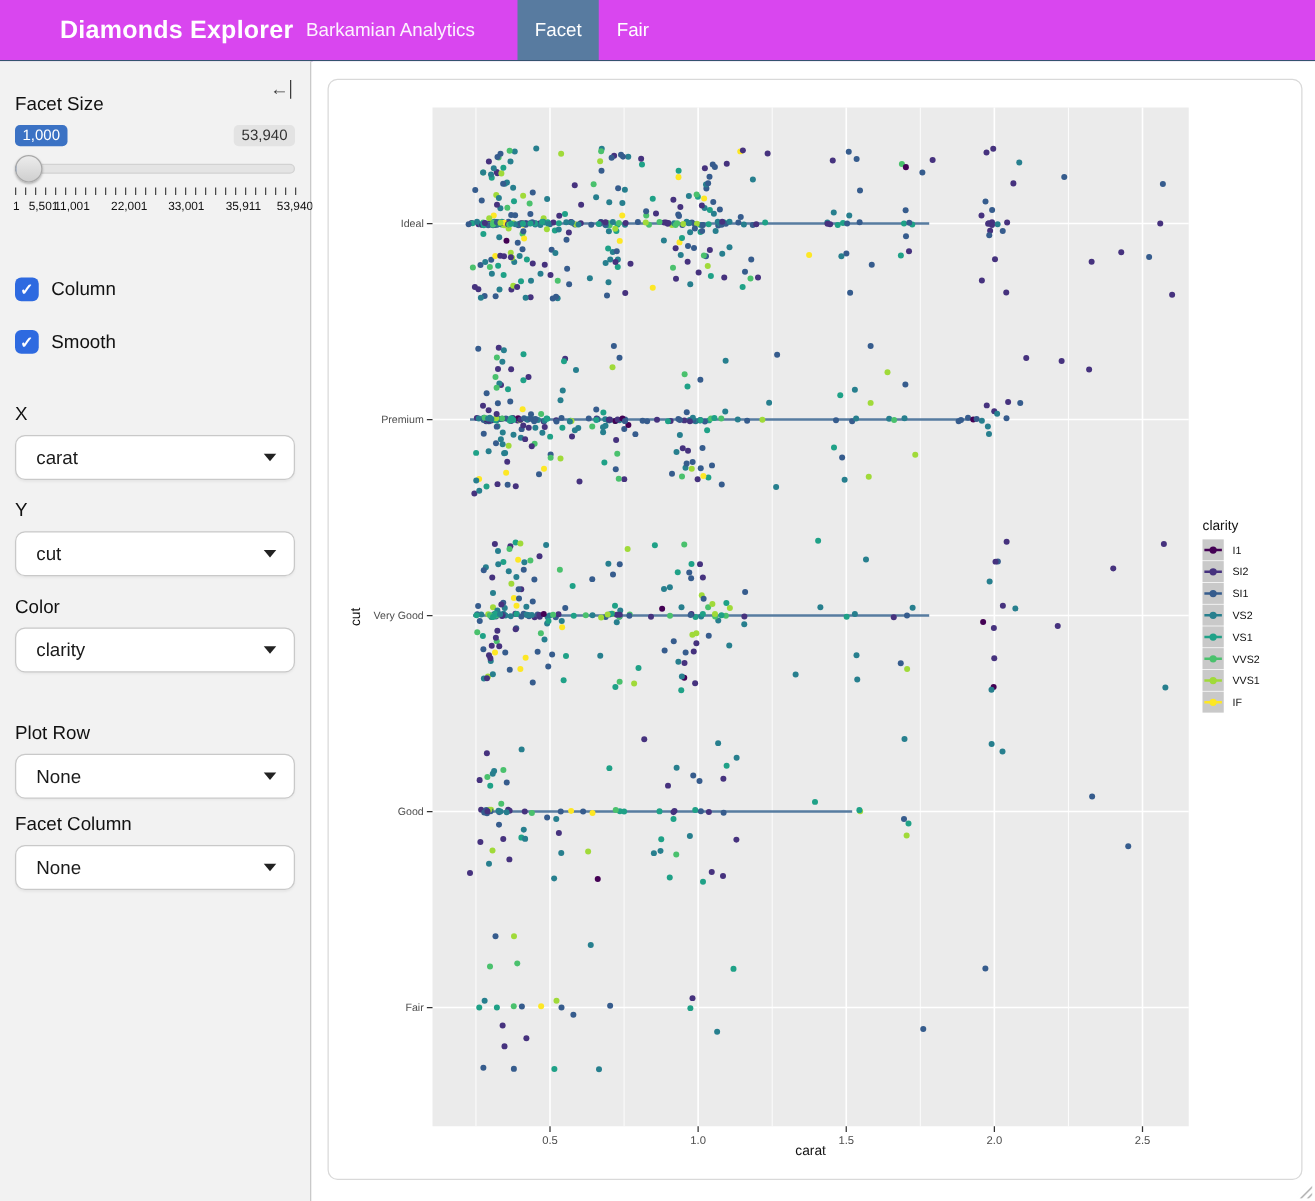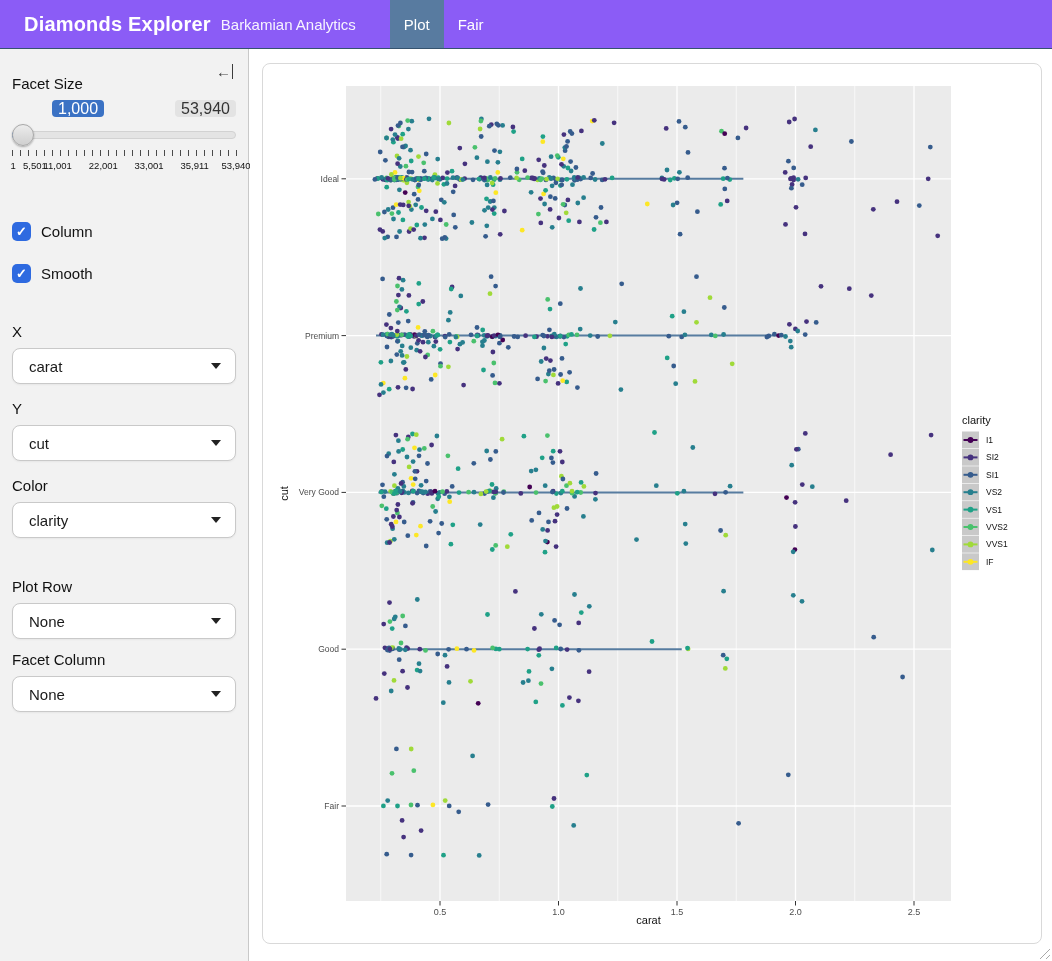--- a/index.html
+++ b/index.html
@@ -21,21 +21,21 @@
 
   
   .sidebar { position:fixed; top:49px; left:0; bottom:0; width:249px;
              background:#f2f2f2; border-right:1px solid #c9c9c9;
              padding:14px 12px 0; font-size:15px; color:#111; }
   .collapse-btn { position:absolute; top:14px; right:15px; color:#3c3c3c;
                   font-size:15px; display:flex; align-items:center; cursor:pointer; }
   .collapse-btn .bar { width:0; height:15px; border-right:1.6px solid #3c3c3c; margin-left:1px; }
   .control-label { margin-top:12px; }
   .chips { display:flex; justify-content:space-between; margin-top:8px; }
-  .chip { font-size:16px; padding:1px 6px; border-radius:4px; line-height:15px;margin-left:40px; }
+  .chip { font-size:12px; padding:1px 6px; border-radius:4px; line-height:15px; }
   .chip.value { background:var(--chip-blue); color:#fff; }
   .chip.max { background:#e3e3e3; color:#333; }
   .slider { position:relative; margin-top:7px; height:22px; }
   .track { position:absolute; top:7px; left:0; right:0; height:8px; border-radius:5px;
            background:#e4e4e4; border:1px solid #d2d2d2; }
   .fill  { position:absolute; top:7px; left:0; height:8px; border-radius:5px 0 0 5px;
            background:var(--chip-blue); }
   .handle { position:absolute; top:0; width:22px; height:22px; border-radius:50%;
             background:linear-gradient(#ececec,#cfcfcf); border:1px solid #a8a8a8;
             box-shadow:0 1px 2px rgba(0,0,0,.3); cursor:grab; }
@@ -61,27 +61,27 @@
   .card { position:absolute; left:12px; top:14px; width:780px; height:881px;
           background:#fff; border:1px solid #d9d9d9; border-radius:8px; overflow:hidden; }
   .card svg { display:block; font-family:"Liberation Sans", sans-serif; }
   .resize-grip { position:fixed; right:2px; bottom:2px; width:13px; height:13px;
                  background:repeating-linear-gradient(135deg, transparent 0 3px, #a9a9a9 3px 4px);
                  clip-path:polygon(100% 0, 100% 100%, 0 100%); cursor:nwse-resize; }
 </style>
 </head>
 <body>
 
-<div class="nav" style="background: #8b5cf6;">
+<div class="nav" style="background: #d946ef; padding-left: 24px;">
   <div class="nav-brand">
     <span class="nav-title">Diamonds Explorer</span>
     <span class="nav-sub">Barkamian Analytics</span>
   </div>
   <div class="nav-tabs">
-    <div class="tab active">Plot</div>
+    <div class="tab active">Facet</div>
     <div class="tab">Fair</div>
   </div>
 </div>
 
 <div class="sidebar">
   <div class="collapse-btn">
     <span>←</span>
     <span class="bar"></span>
   </div>
 

